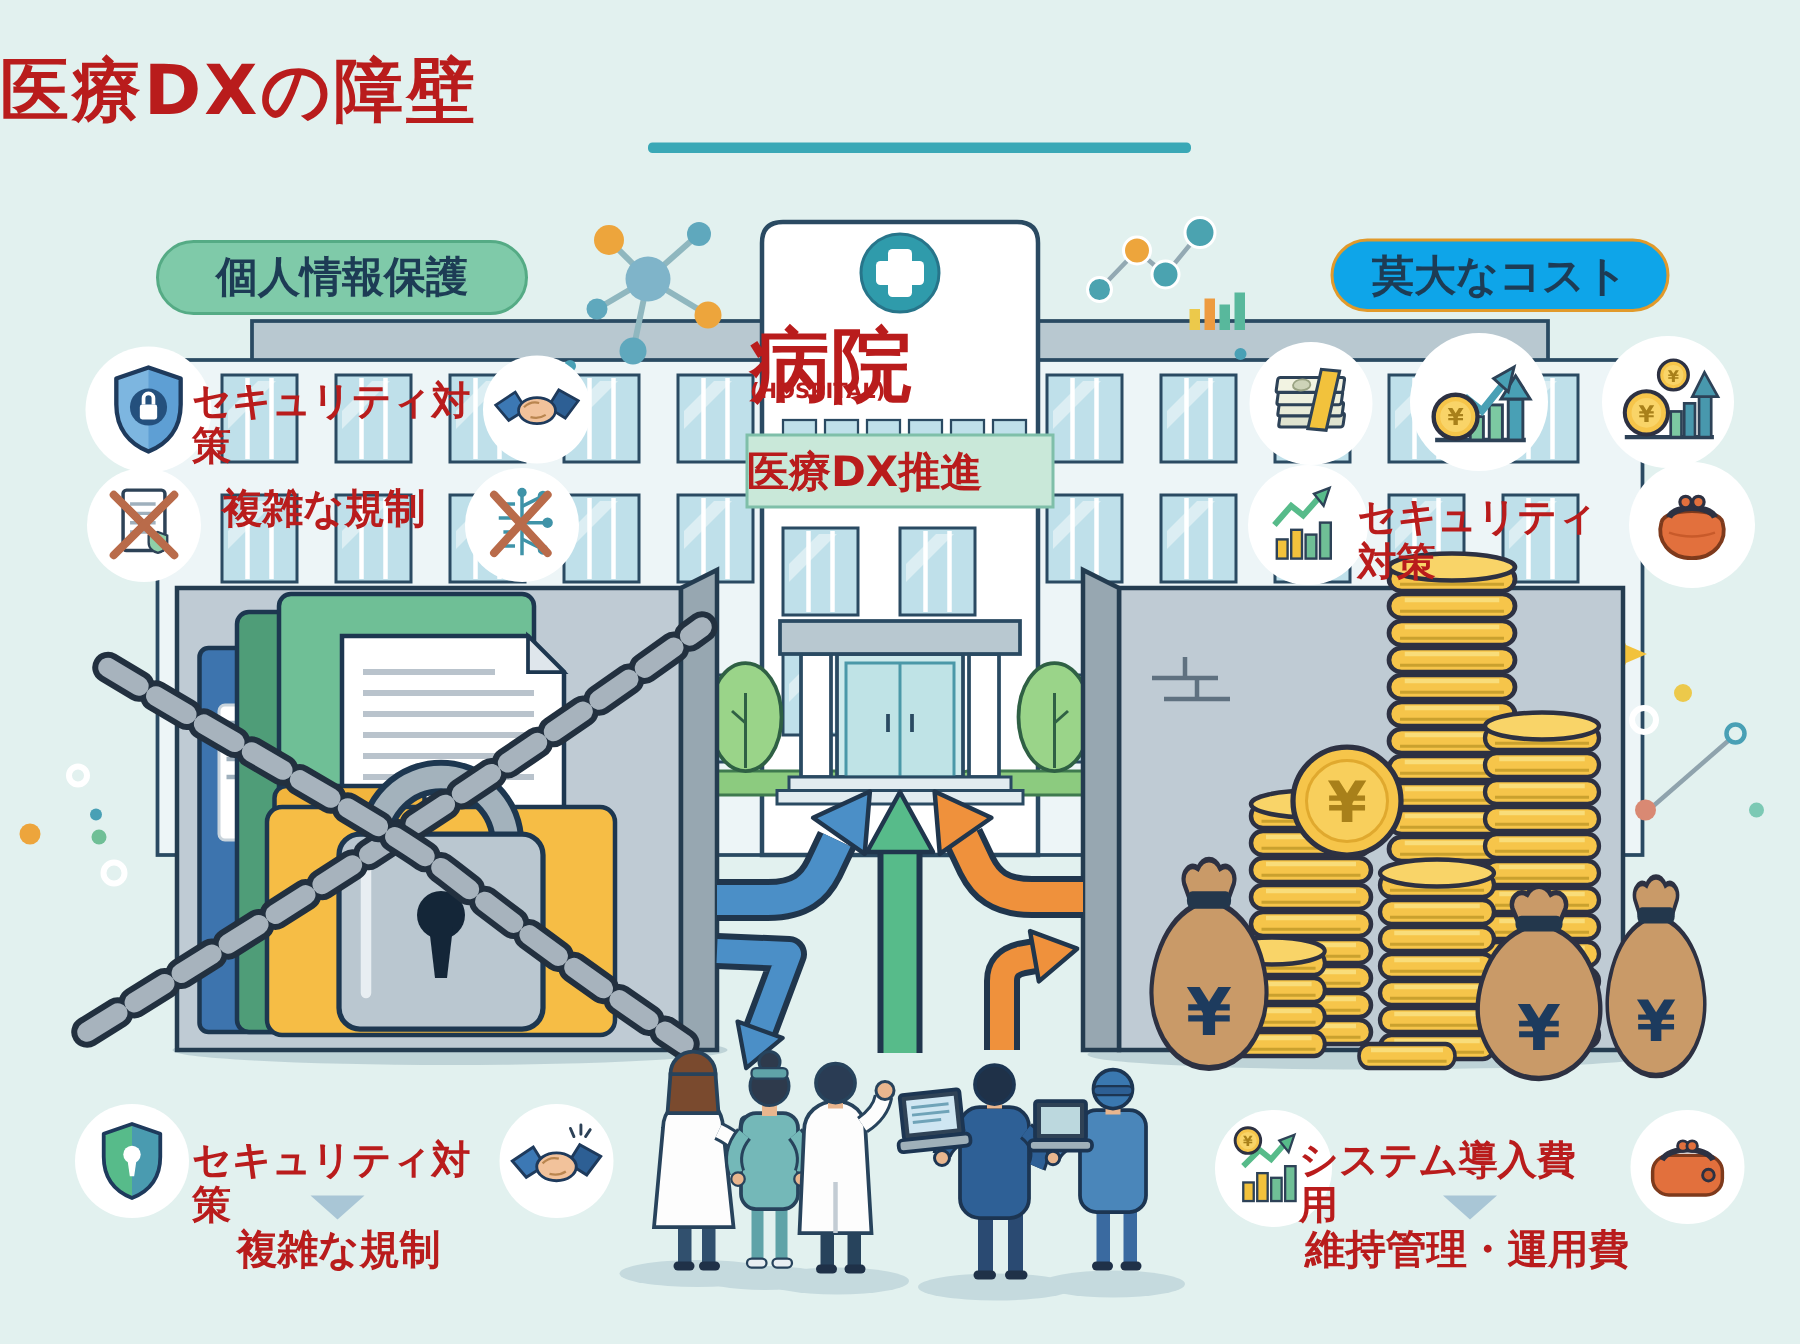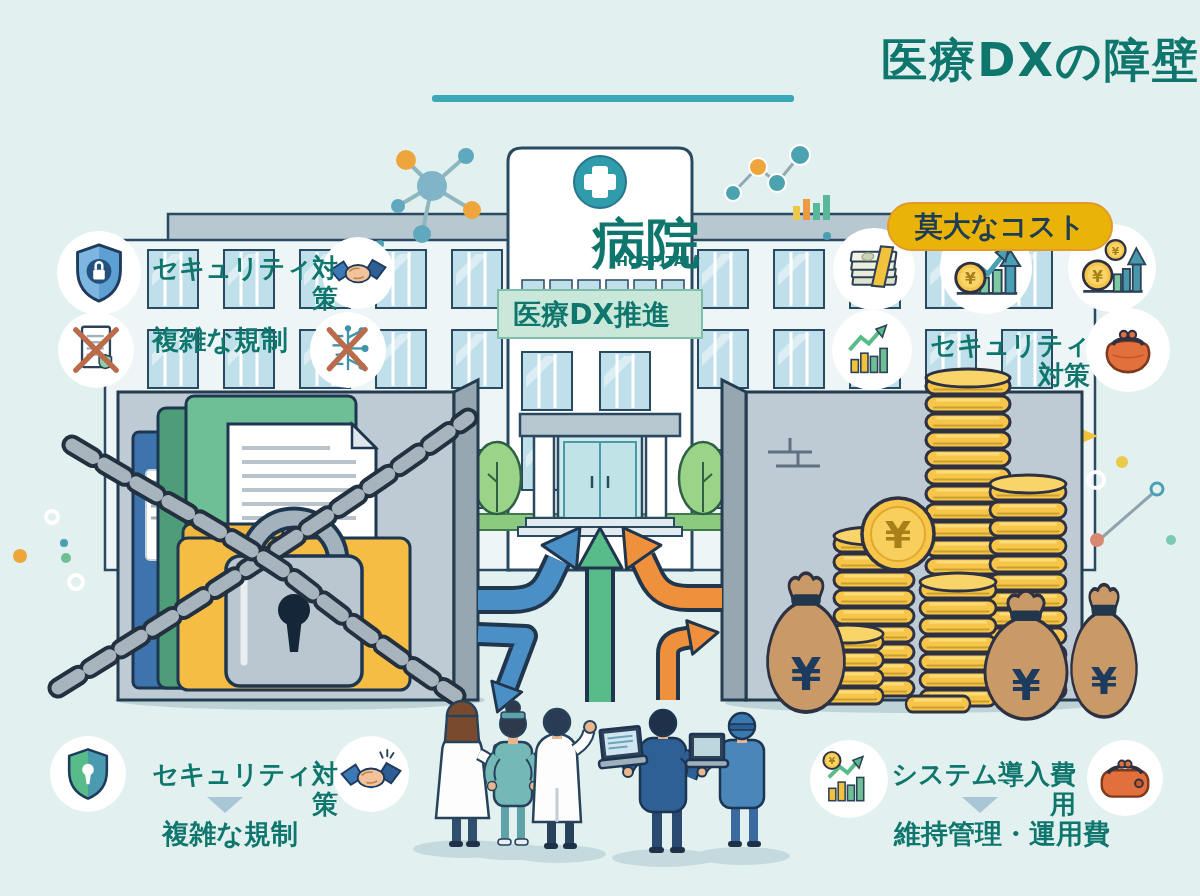--- a/index.html
+++ b/index.html
@@ -1,26 +1,26 @@
 <!DOCTYPE html>
 <html><head>
 <meta charset="utf-8">
 <style>
   html,body{margin:0;padding:0;}
   .stage{position:relative;width:1200px;height:896px;background:#e2f1ef;overflow:hidden;
          font-family:"DejaVu Sans","Liberation Sans",sans-serif;color:#1d3c55;}
   .stage *{box-sizing:border-box;}
   .scene{position:absolute;left:0;top:0;z-index:1;}
-  .jp{position:absolute;z-index:6;color:#0f766e;font-weight:700;text-align:right;line-height:1.15;}
+  .jp{position:absolute;z-index:6;color:#b91c1c;font-weight:700;text-align:left;line-height:1.15;}
   .title{font-size:46px;font-weight:800;letter-spacing:2px;}
   .underline{position:absolute;z-index:6;background:#3aa8b6;border-radius:3px;}
   .badge{position:absolute;z-index:6;font-weight:800;display:flex;align-items:center;justify-content:center;
          border-radius:26px;font-size:28px;color:#1d3c55;}
   .badge-left{background:#7fcaa9;border:2px solid #55ab85;}
-  .badge-right{background:#eab308;border:2px solid #e19a2b;margin-top:43px;}
+  .badge-right{background:#0ea5e9;border:2px solid #e19a2b;}
   .circ{position:absolute;z-index:4;background:#ffffff;border-radius:50%;
         display:flex;align-items:center;justify-content:center;}
   .tri-down{position:absolute;z-index:6;width:0;height:0;border-left:18px solid transparent;
         border-right:18px solid transparent;border-top:16px solid #a9c6d6;}
   svg text{font-family:"DejaVu Sans","Liberation Sans",sans-serif;font-weight:800;}
 </style>
 </head>
 <body>
 
 <div class="stage">
@@ -449,20 +449,21 @@
         <rect x="737" y="734" width="10" height="9" fill="#e9b68e"></rect>
         <circle cx="742" cy="726" r="13" fill="#3a78b0" stroke="#1c3552" stroke-width="2.5"></circle>
         <rect x="729" y="724" width="26" height="6" rx="3" fill="#2d5f94" stroke="#1c3552" stroke-width="1.5"></rect>
       </g>
     </g>
   </svg>
 
   <div class="jp title" style="left:0;top:34px;width:1200px;font-size:46px;">医療DXの障壁</div>
   <div class="underline" style="left:432px;top:95px;width:362px;height:7px;"></div>
 
+  <div class="badge badge-left" style="left:104px;top:160px;width:248px;height:50px;">個人情報保護</div>
   <div class="badge badge-right" style="left:887px;top:159px;width:226px;height:49px;">莫大なコスト</div>
 
   <div class="jp" style="left:500px;top:213px;width:200px;font-size:54px;font-weight:800;">病院</div>
   <div class="jp" style="left:500px;top:253px;width:200px;font-size:14px;">(HOSPITAL)</div>
   <div class="jp" style="left:498px;top:299px;width:172px;font-size:28px;font-weight:800;">医療DX推進</div>
 
   <div class="circ" style="left:57px;top:231px;width:84px;height:84px;">
     <svg width="66" height="66" viewBox="0 0 80 80">
       <path d="M40 6 L66 15 V36 C66 56 55 68 40 74 C25 68 14 56 14 36 V15 Z" fill="#5e9fd4"></path>
       <path d="M40 6 L14 15 V36 C14 56 25 68 40 74 Z" fill="#7db6e0"></path>

